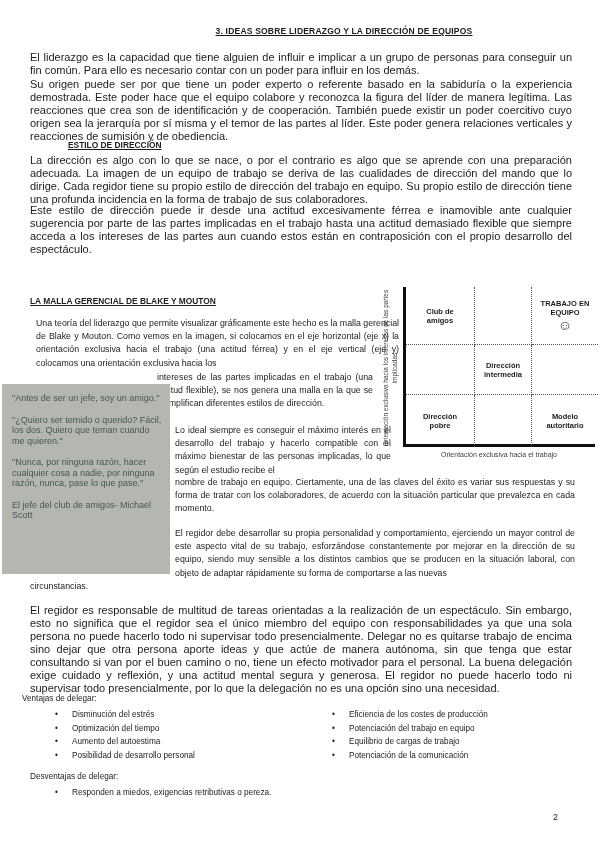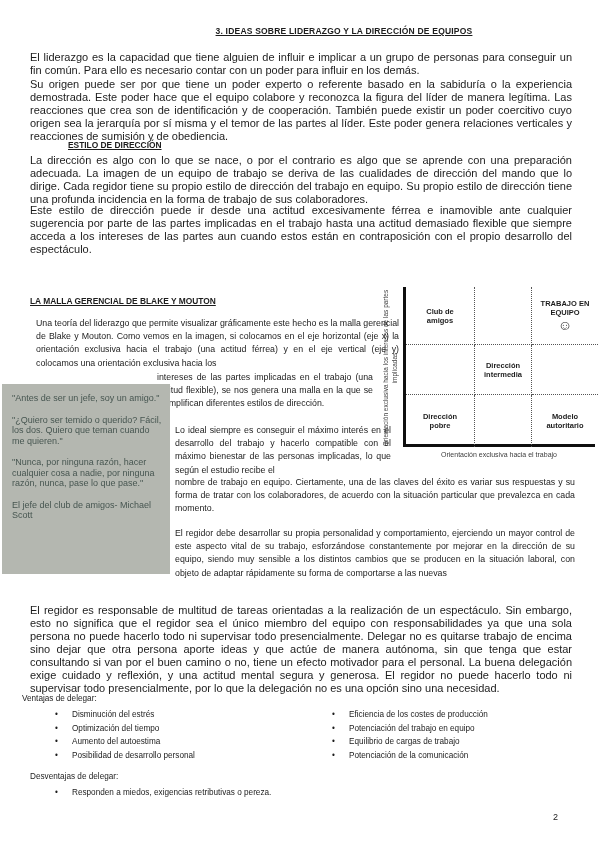--- a/index.html
+++ b/index.html
@@ -85,20 +85,21 @@
       <span class="cell-label w52">Modelo autoritario</span>
     </div>
   </div>
   <div class="abs axis-label-x" style="top:451px;left:403px;width:192px;">Orientación exclusiva hacia el trabajo</div>
 
   <div class="abs malla-text" style="top:317px;left:36px;width:363px;">Una teoría del liderazgo que permite visualizar gráficamente este hecho es la malla gerencial de Blake y Mouton. Como vemos en la imagen, si colocamos en el eje horizontal (eje x) la orientación exclusiva hacia el trabajo (una actitud férrea) y en el eje vertical (eje y) colocamos una orientación exclusiva hacia los</div>
   <div class="abs malla-text" style="top:371px;left:157px;width:216px;">intereses de las partes implicadas en el trabajo (una actitud flexible), se nos genera una malla en la que se ejemplifican diferentes estilos de dirección.</div>
   <div class="abs malla-text" style="top:424px;left:175px;width:216px;">Lo ideal siempre es conseguir el máximo interés en el desarrollo del trabajo y hacerlo compatible con el máximo bienestar de las personas implicadas, lo que según el estudio recibe el</div>
   <div class="abs malla-text" style="top:476px;left:175px;width:400px;">nombre de trabajo en equipo. Ciertamente, una de las claves del éxito es variar sus respuestas y su forma de tratar con los colaboradores, de acuerdo con la situación particular que prevalezca en cada momento.</div>
   <div class="abs malla-text" style="top:527px;left:175px;width:400px;">El regidor debe desarrollar su propia personalidad y comportamiento, ejerciendo un mayor control de este aspecto vital de su trabajo, esforzándose constantemente por mejorar en la dirección de su equipo, siendo muy sensible a los distintos cambios que se producen en la situación laboral, con objeto de adaptar rápidamente su forma de comportarse a las nuevas</div>
+  <div class="abs malla-text plain" style="top:580px;left:30px;width:200px;">circunstancias.</div>
 
   <div class="abs quote-box" style="top:384px;left:2px;">
     <p>"Antes de ser un jefe, soy un amigo."</p>
     <p>"¿Quiero ser temido o querido? Fácil, los dos. Quiero que teman cuando me quieren."</p>
     <p>"Nunca, por ninguna razón, hacer cualquier cosa a nadie, por ninguna razón, nunca, pase lo que pase."</p>
     <p>El jefe del club de amigos- Michael Scott</p>
   </div>
 
   <div class="abs body-text" style="top:604px;left:30px;width:542px;">El regidor es responsable de multitud de tareas orientadas a la realización de un espectáculo. Sin embargo, esto no significa que el regidor sea el único miembro del equipo con responsabilidades ya que una sola persona no puede hacerlo todo ni supervisar todo presencialmente. Delegar no es quitarse trabajo de encima sino dejar que otra persona aporte ideas y que actúe de manera autónoma, sin que tenga que estar consultando si van por el buen camino o no, tiene un efecto motivador para el personal. La buena delegación exige cuidado y reflexión, y una actitud mental segura y generosa. El regidor no puede hacerlo todo ni supervisar todo presencialmente, por lo que la delegación no es una opción sino una necesidad.</div>
 

